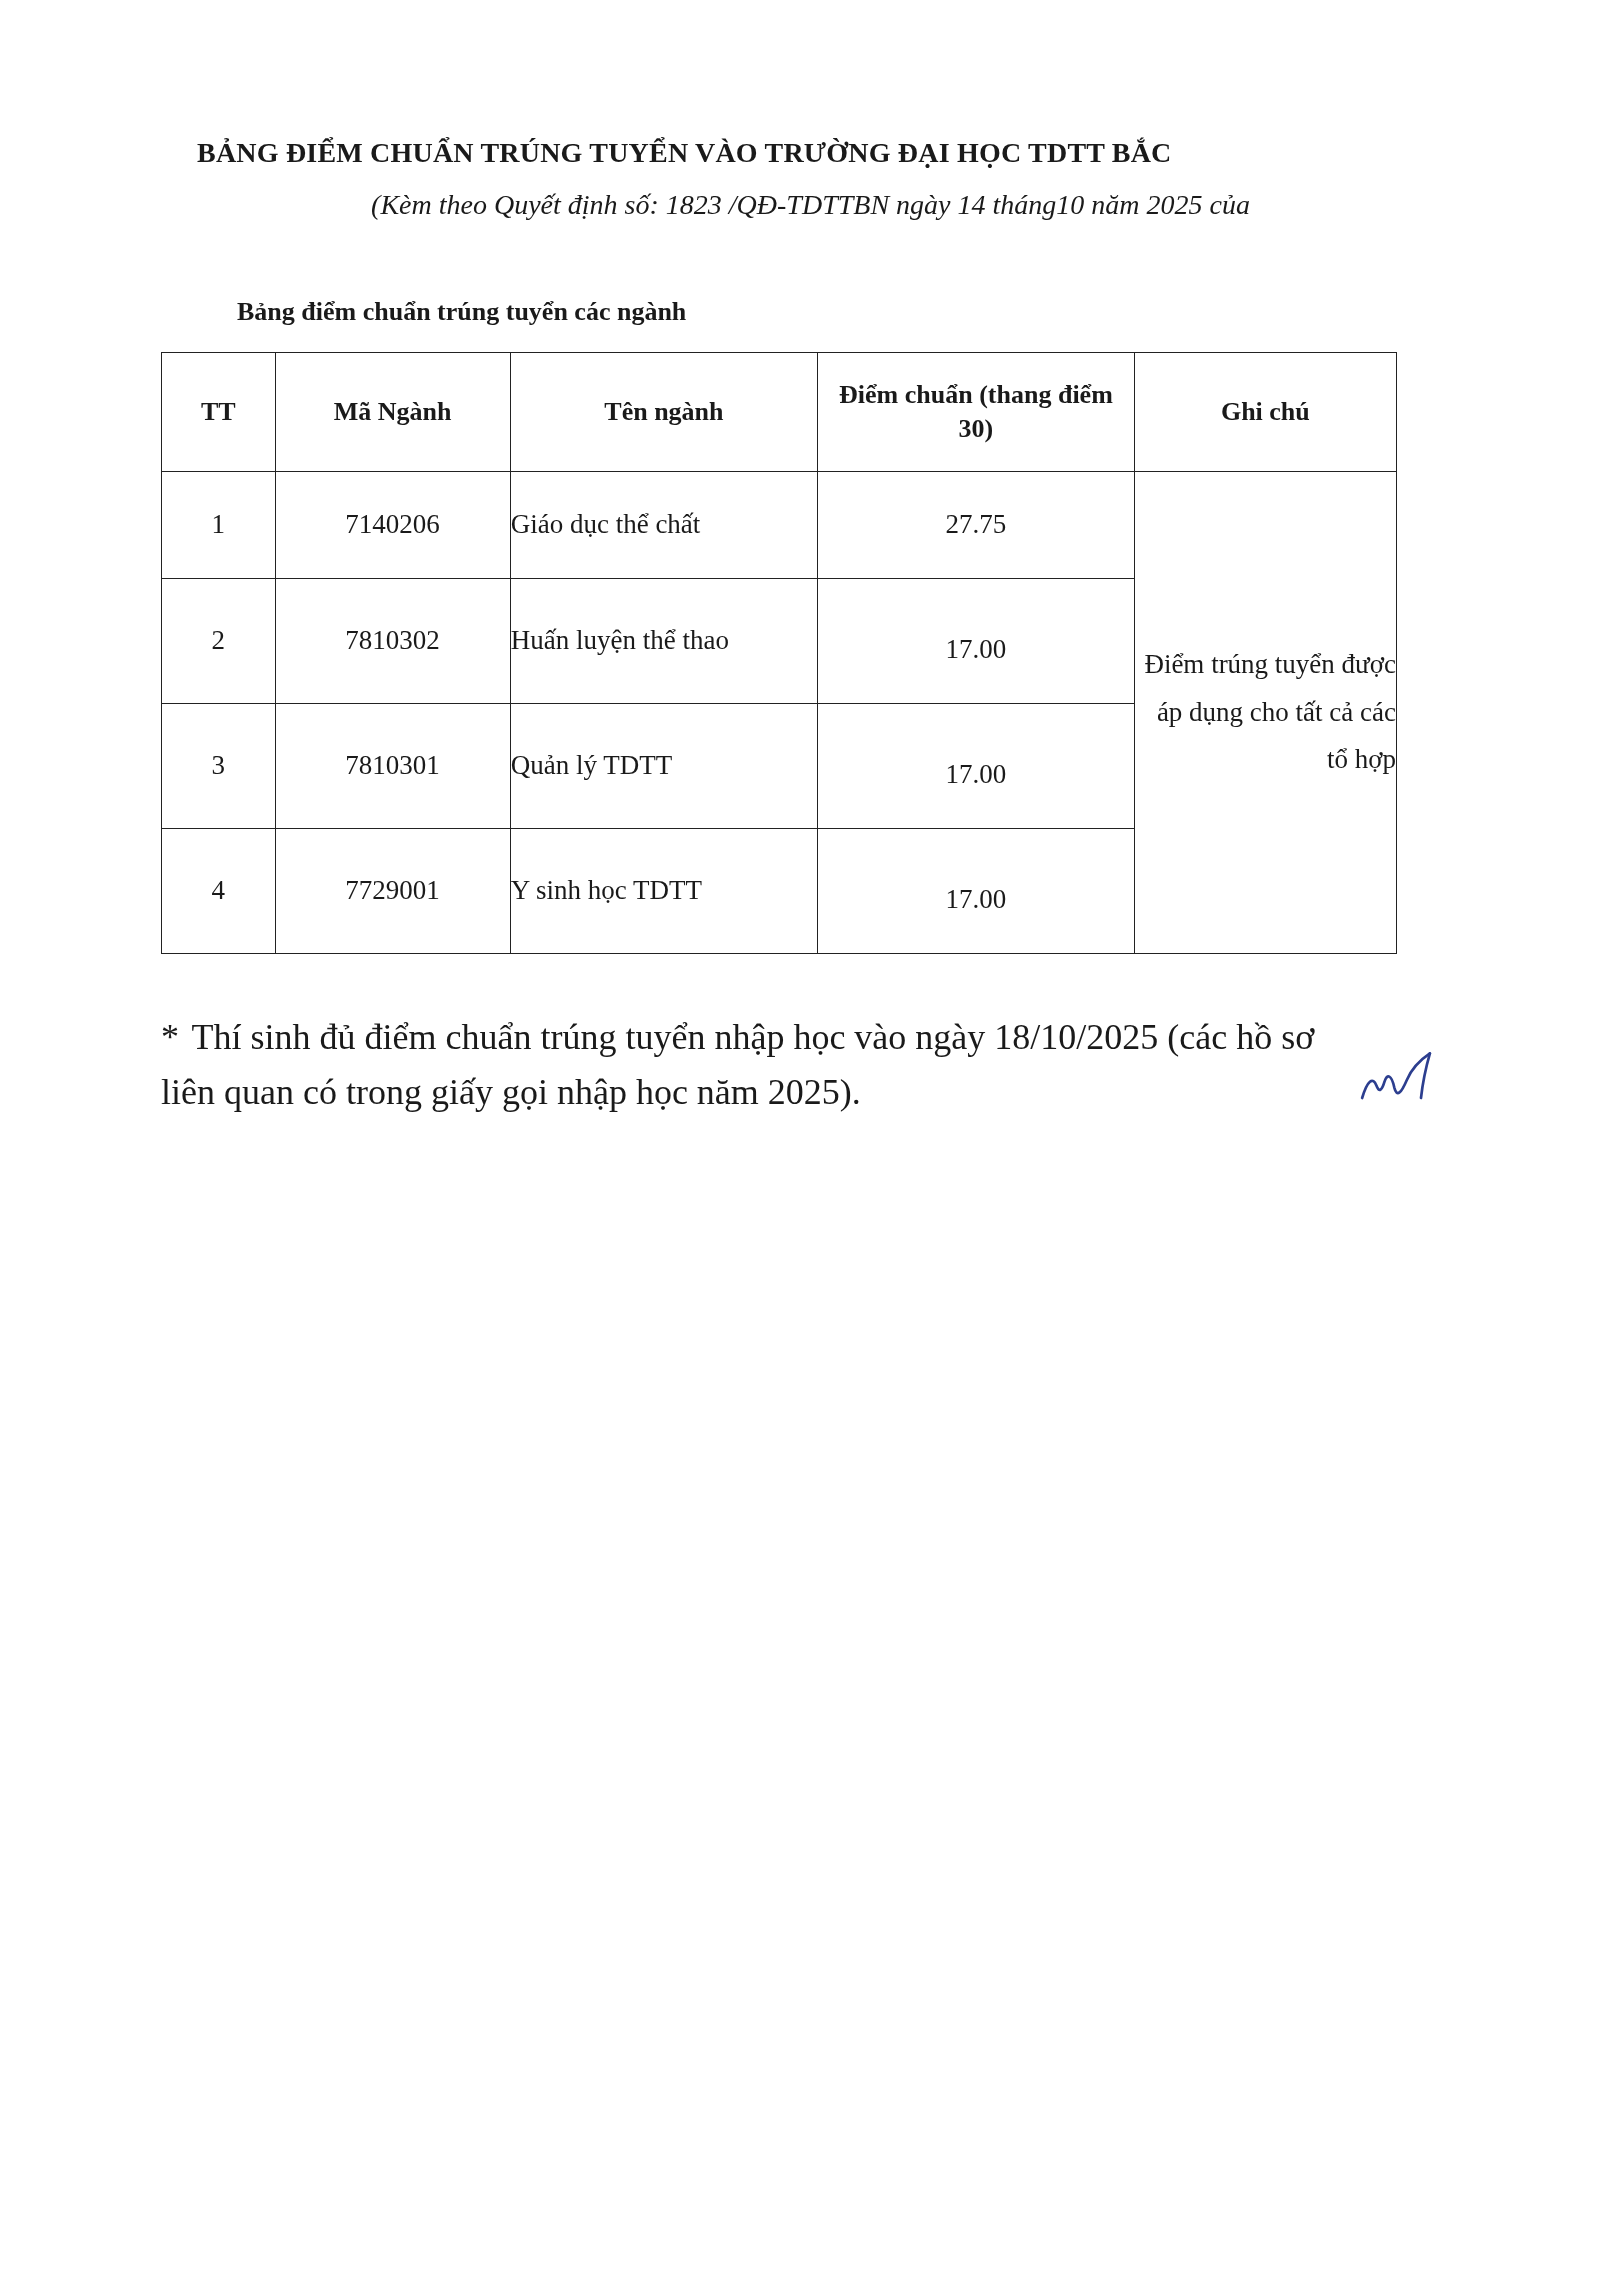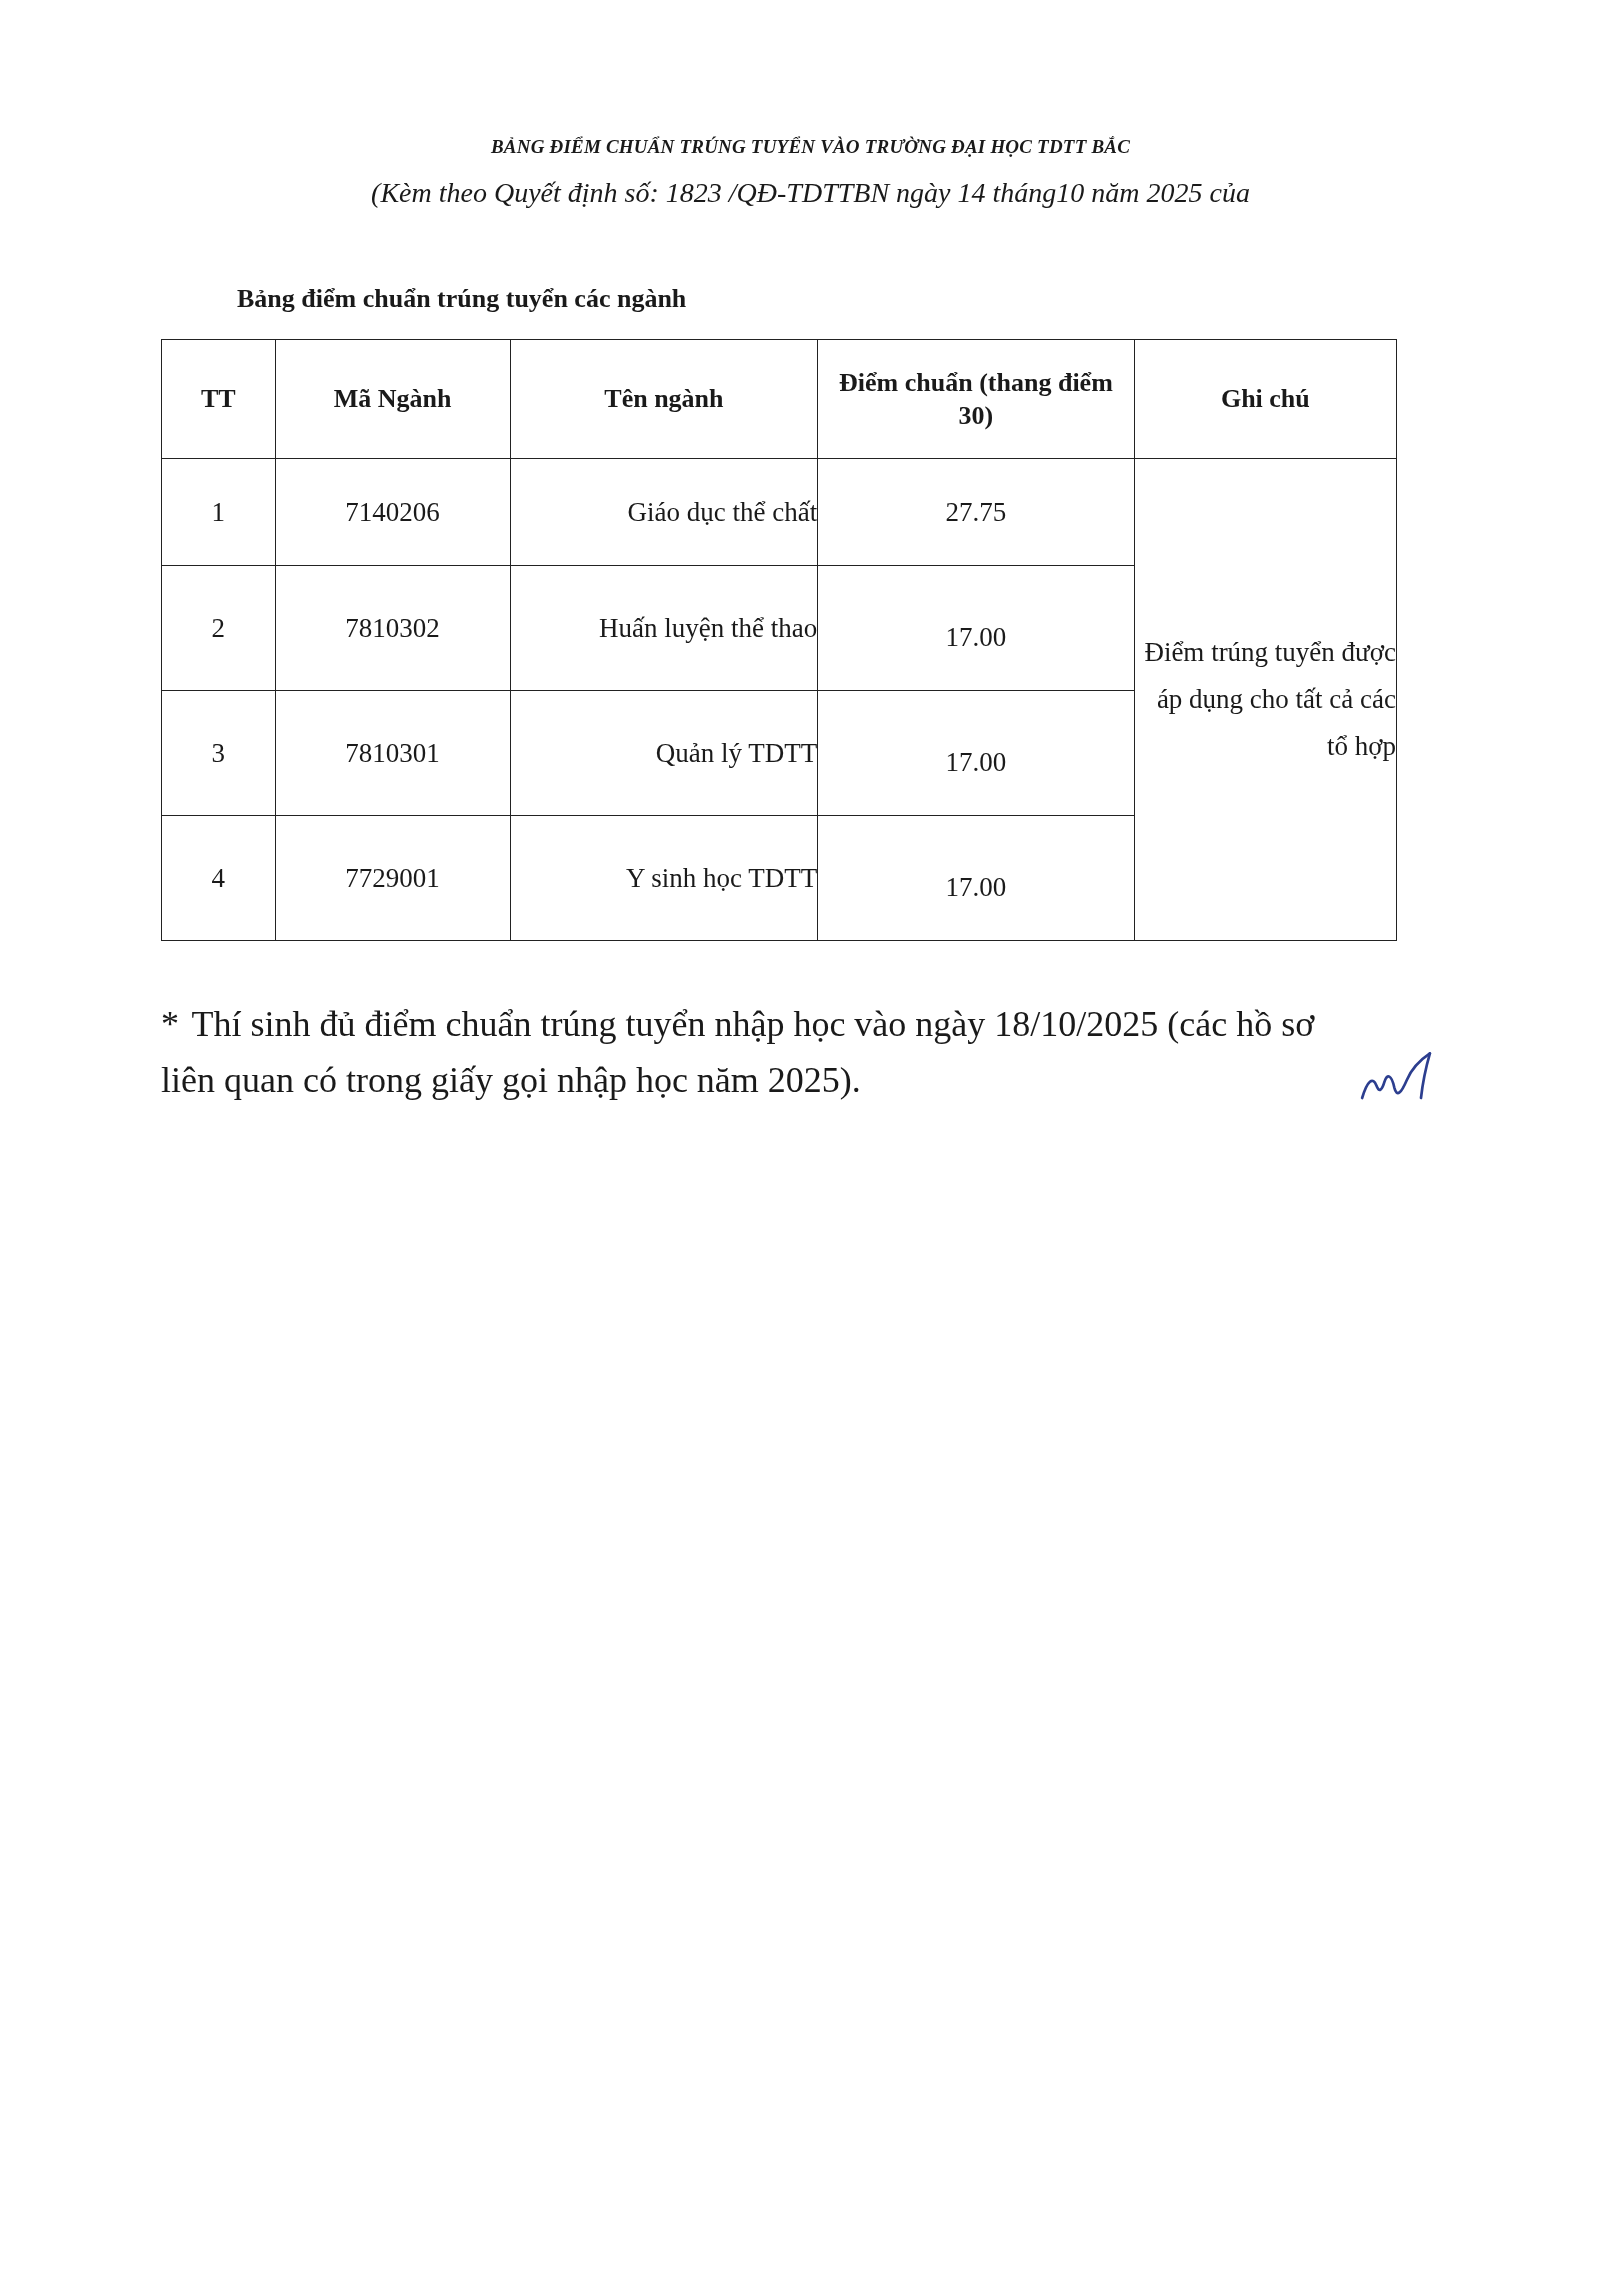--- a/index.html
+++ b/index.html
@@ -17,27 +17,26 @@
   }
   .page {
     position: absolute;
     top: 0; left: 0;
     width: 1621px;
     height: 2293px;
     box-sizing: border-box;
     padding: 134px 121px 0 121px;
   }
   .doc-title {
-    text-align: center;
+    text-align: left;
     font-weight: bold;
-    font-size: 19px;
+    font-size: 28px;
     line-height: 1.38;
     letter-spacing: 0.2px;
     margin: 0 76px;
-    font-style: italic;
   }
   .doc-subtitle {
     text-align: center;
     font-style: italic;
     font-size: 28px;
     line-height: 1.42;
     margin-top: 12.5px;
   }
   .section-heading {
     font-weight: bold;
@@ -70,21 +69,21 @@
     height: 107px;
     line-height: 1.3;
     padding: 5.4px 9px;
   }
   table.scores tbody td {
     font-size: 27px;
     height: 106px;
   }
   td.c-tt   { text-align: center; }
   td.c-ma   { text-align: center; }
-  td.c-ten  { text-align: right; padding-left: 14.3px; }
+  td.c-ten  { text-align: left; padding-left: 14.3px; }
   td.c-diem { text-align: center; padding-top: 23px; vertical-align: top; margin-top: 48px;}
   td.c-note {
     text-align: right;
     font-size: 27px;
     line-height: 1.75;
     padding: 0 14.3px;
     vertical-align: middle;
   }
   .row2 td.c-diem, .row3 td.c-diem, .row4 td.c-diem {
     padding-top: 18px;

